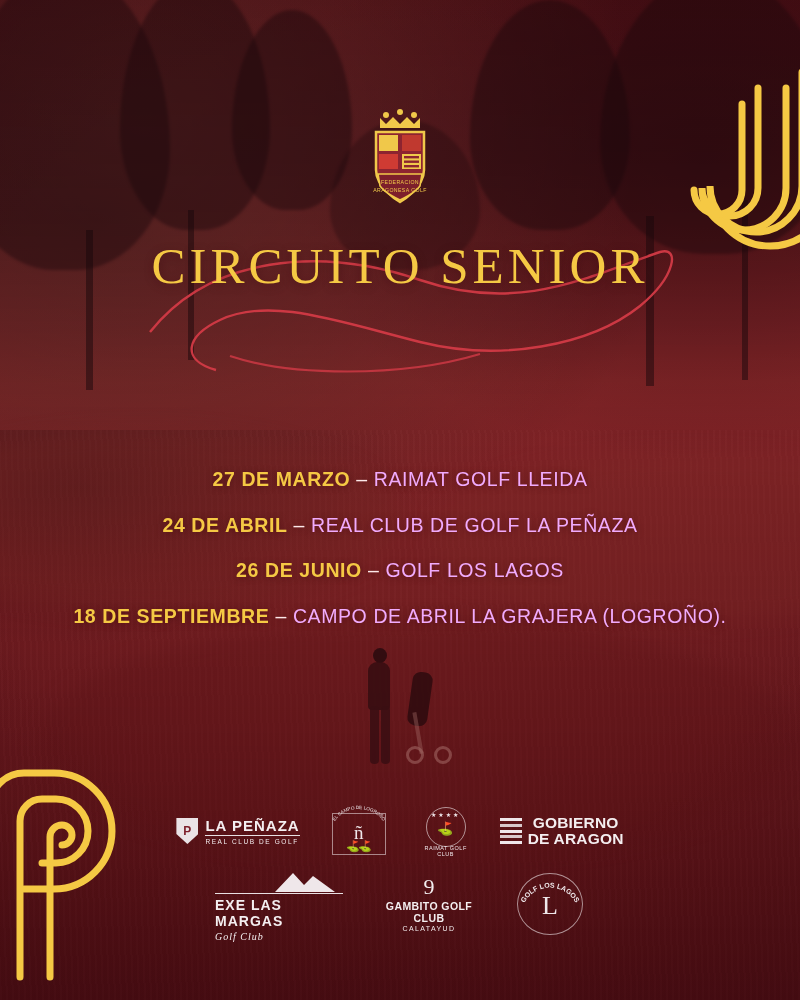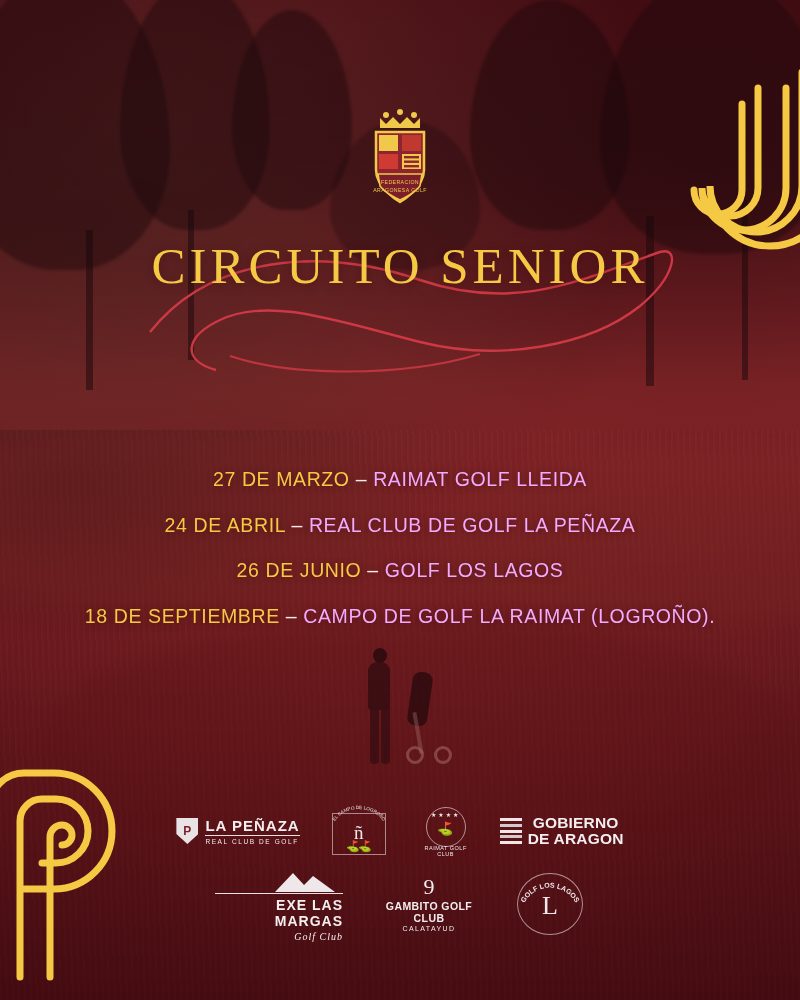--- a/index.html
+++ b/index.html
@@ -166,21 +166,21 @@
     font-size: 19.5px;
     line-height: 1.0;
     margin: 0 0 26px 0;
     color: #fde9ea;
     letter-spacing: 0.6px;
     white-space: nowrap;
     text-shadow: 0 1px 6px rgba(60,8,16,0.5);
   }
   .row .date {
     color: #f5c944;
-    font-weight: normal;
+    font-weight: bold;
   }
   .row .dash { color: #fde9ea; }
   .row .venue { color: #f0abfc; }
 
   
   .sponsors {
     position: absolute; left: 0; right: 0; top: 800px; height: 150px;
   }
   .srow {
     display: flex; align-items: center; justify-content: center;
@@ -226,21 +226,21 @@
 
   
   .lg-gobierno { gap: 6px; text-align: center; }
   .lg-gobierno .bars { width: 22px; height: 26px; display:flex; flex-direction:column; justify-content:space-between; }
   .lg-gobierno .bars i { display:block; height: 3px; background: #efe7ea; }
   .lg-gobierno .bars i:nth-child(even) { background:#efe7ea; opacity: .85; }
   .lg-gobierno .g1 { font-size: 15.5px; font-weight: bold; line-height: 1.02; letter-spacing: .2px;}
   .lg-gobierno .g2 { font-size: 15.5px; font-weight: bold; line-height: 1.02; letter-spacing: .2px;}
 
   
-  .lg-exe { width: 128px; position: relative; text-align:right; }
+  .lg-exe { width: 128px; position: relative; text-align:left; }
   .lg-exe .mtn { height: 26px; position: relative; }
   .lg-exe .mtn svg { position:absolute; right: 6px; top: 0; }
   .lg-exe .t1 { font-size: 14px; font-weight: bold; letter-spacing: 1px; border-top: 1px solid #e8dfe2; padding-top: 3px; }
   .lg-exe .t2 { font-family: "Liberation Serif", serif; font-style: italic; font-size: 10px; letter-spacing: 1px; margin-top: 2px; }
 
   
   .lg-gambito { width: 104px; text-align: center; }
   .lg-gambito .mark { font-family: "Liberation Serif", serif; font-size: 22px; line-height: 1; }
   .lg-gambito .t1 { font-size: 10.5px; font-weight: bold; letter-spacing: .4px; margin-top: 2px; }
   .lg-gambito .t2 { font-size: 7px; letter-spacing: 1.4px; margin-top: 1px; }
@@ -371,21 +371,21 @@
     <div class="row">
       <span class="date">26 DE JUNIO</span>
       <span class="dash">–</span>
       <span class="venue">GOLF LOS LAGOS</span>
     </div>
 
 
     <div class="row">
       <span class="date">18 DE SEPTIEMBRE</span>
       <span class="dash">–</span>
-      <span class="venue">CAMPO DE GOLF LA RAIMAT (LOGROÑO).</span>
+      <span class="venue">CAMPO DE ABRIL LA GRAJERA (LOGROÑO).</span>
     </div>
 
   </div>
 
   <div class="sponsors">
 
     <div class="srow r1">
 
       <div class="logo lg-penaza" style="display:flex;">
         <div class="shield">P</div>

